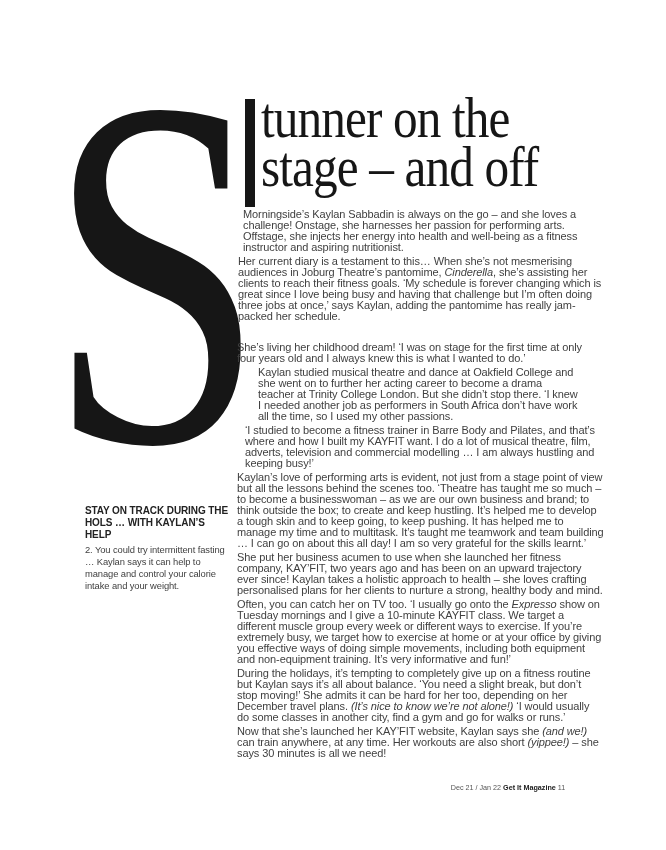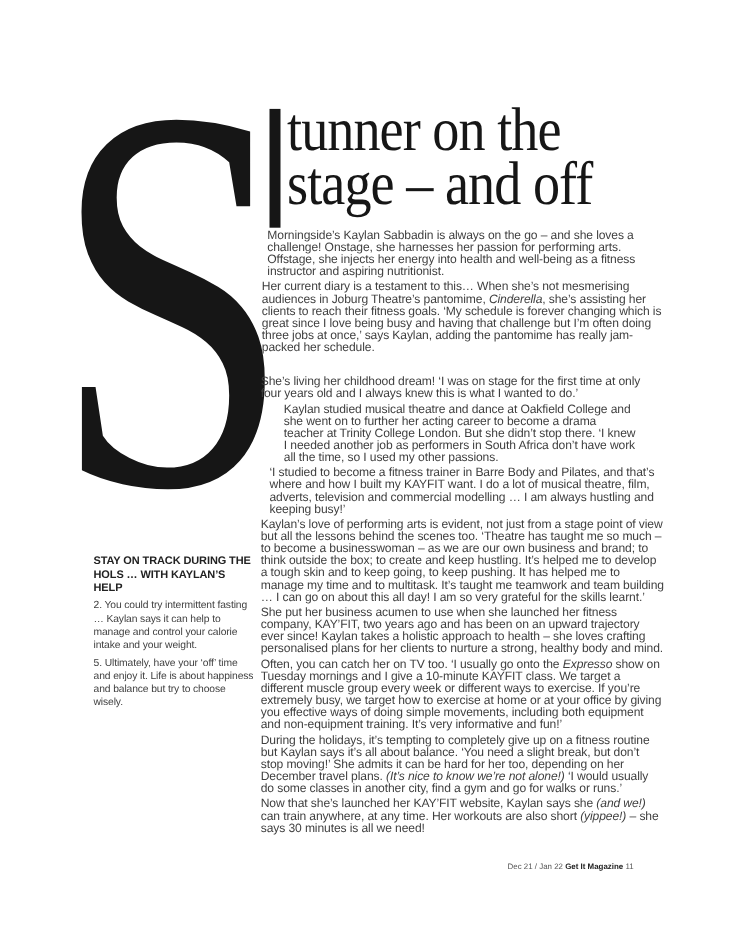--- a/index.html
+++ b/index.html
@@ -78,24 +78,24 @@
   .sidebar-heading {
     font-weight: bold;
     color: #222222;
     font-size: 10px;
     line-height: 12px;
     margin: 0 0 3px 0;
   }
   .sidebar-tips p { margin: 0 0 4px 0; }
   .footer {
     position: absolute;
-    left: 420px;
+    left: 430px;
     top: 783px;
     width: 156px;
-    text-align: right;
+    text-align: center;
     font-size: 7.2px;
     line-height: 10px;
     color: #555555;
     letter-spacing: 0;
     white-space: nowrap;
   }
   .footer .mag { font-weight: bold; color: #222222; }
 </style>
 </head>
 <body>
@@ -121,21 +121,20 @@
       <p><span>She put her business acumen to use when she launched her fitness company, KAY’FIT, two years ago and has been on an upward trajectory ever since! Kaylan takes a holistic approach to health – she loves crafting personalised plans for her clients to nurture a strong, healthy body and mind.</span></p>
       <p><span>Often, you can catch her on TV too. ‘I usually go onto the </span><em>Expresso</em><span> show on Tuesday mornings and I give a 10-minute KAYFIT class. We target a different muscle group every week or different ways to exercise. If you’re extremely busy, we target how to exercise at home or at your office by giving you effective ways of doing simple movements, including both equipment and non-equipment training. It’s very informative and fun!’</span></p>
       <p><span>During the holidays, it’s tempting to completely give up on a fitness routine but Kaylan says it’s all about balance. ‘You need a slight break, but don’t stop moving!’ She admits it can be hard for her too, depending on her December travel plans. </span><em>(It’s nice to know we’re not alone!)</em><span> ‘I would usually do some classes in another city, find a gym and go for walks or runs.’</span></p>
       <p><span>Now that she’s launched her KAY’FIT website, Kaylan says she </span><em>(and we!)</em><span> can train anywhere, at any time. Her workouts are also short </span><em>(yippee!)</em><span> – she says 30 minutes is all we need!</span></p>
     </div>
 
   <div class="sidebar">
     <p class="sidebar-heading">STAY ON TRACK DURING THE HOLS … WITH KAYLAN’S HELP</p>
     <div class="sidebar-tips">
         <p>2. You could try intermittent fasting … Kaylan says it can help to manage and control your calorie intake and your weight.</p>
-        <p>5. Ultimately, have your ‘off’ time and enjoy it. Life is about happiness and balance but try to choose wisely.</p>
       </div>
   </div>
 
   <div class="footer">
     <span>Dec 21 / Jan 22</span>
     <span class="mag">Get It Magazine</span>
     <span>11</span>
   </div>
 
 </div>

